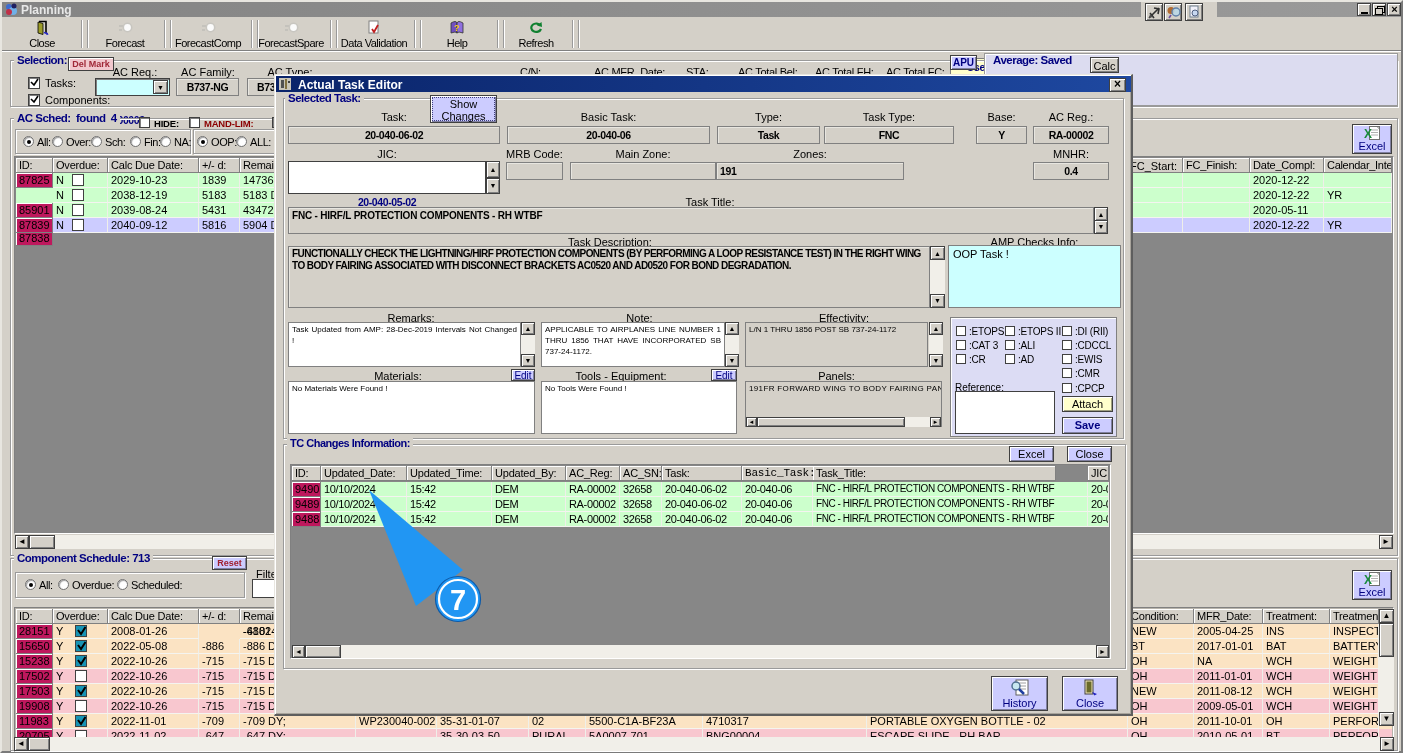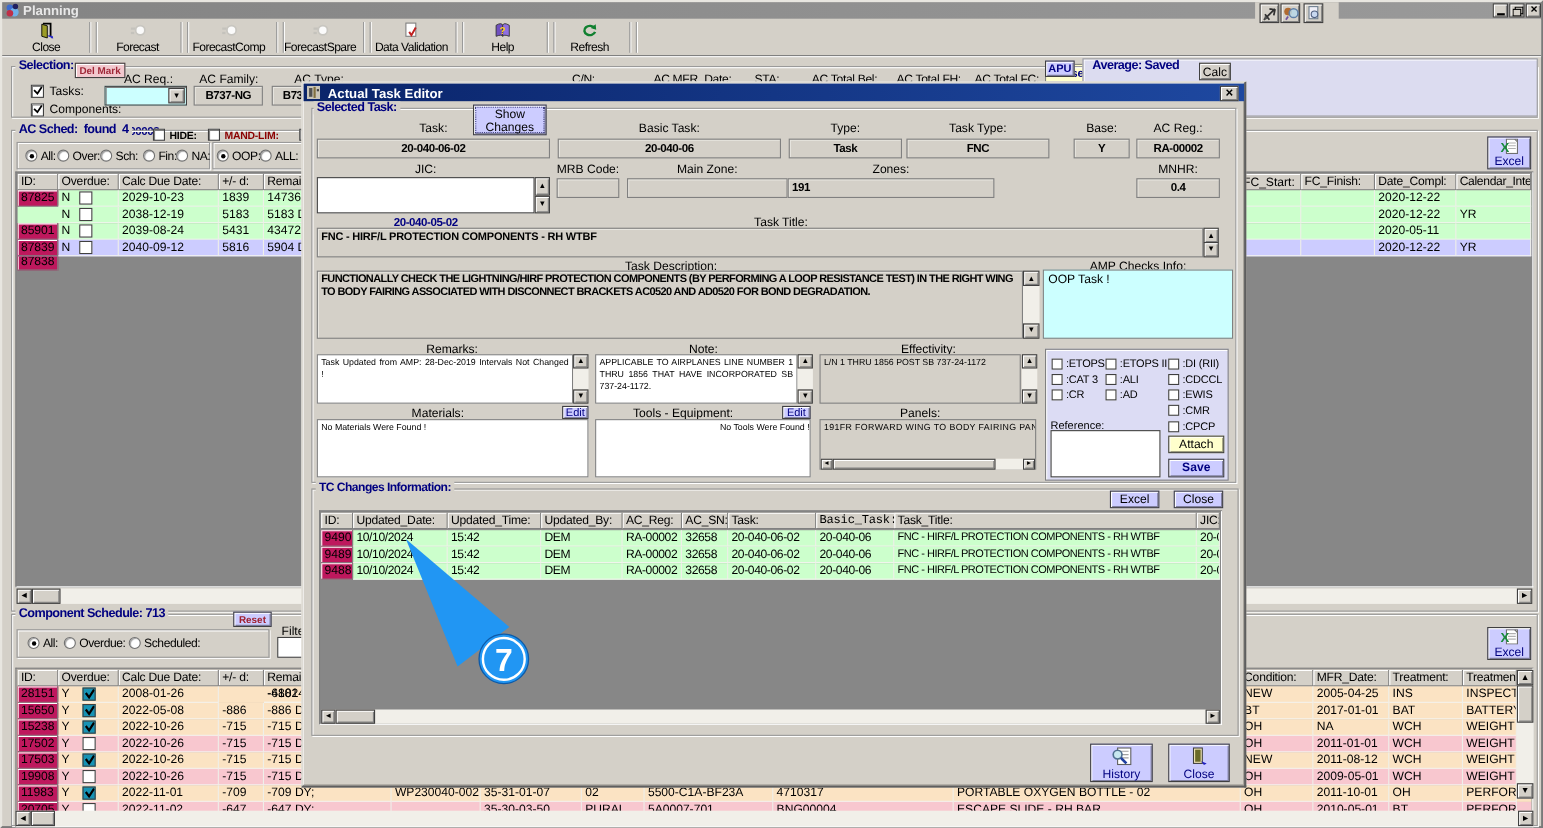--- a/index.html
+++ b/index.html
@@ -531,21 +531,21 @@
 <div class="sbtn" style="left:929px;top:354px;width:14px;height:13px;z-index:11;font-size:7px;line-height:11px;">▼</div>
 <div class="ab lbl" style="left:288px;top:370px;width:220px;z-index:11;">Materials:</div>
 <div class="ab lbl" style="left:541px;top:370px;width:160px;z-index:11;">Tools - Equipment:</div>
 <div class="ab lbl" style="left:745px;top:370px;width:183px;z-index:11;">Panels:</div>
 <div class="ab btn" style="left:511px;top:369px;width:24px;height:12px;font-size:10px;line-height:11px;z-index:11;">Edit</div>
 <div class="ab btn" style="left:711px;top:369px;width:26px;height:12px;font-size:10px;line-height:11px;z-index:11;">Edit</div>
 <div class="ab" style="left:288px;top:381px;width:247px;height:53px;background:#fff;border:1px solid #808080;z-index:11;">
     <div class="memo" style="padding:1px 0 0 3px;">No Materials Were Found !</div>
   </div>
 <div class="ab" style="left:541px;top:381px;width:196px;height:53px;background:#fff;border:1px solid #808080;z-index:11;">
-    <div class="memo" style="padding:1px 0 0 3px;text-align:right;">No Tools Were Found !</div>
+    <div class="memo" style="padding:1px 0 0 3px;">No Tools Were Found !</div>
   </div>
 <div class="ab" style="left:745px;top:381px;width:197px;height:46px;background:#d4d0c8;border:1px solid #808080;z-index:11;">
     <div class="memo" style="padding:1px 0 0 3px;letter-spacing:0.35px;white-space:nowrap;overflow:hidden;">191FR FORWARD WING TO BODY FAIRING PANEL</div>
   </div>
 <div class="ab" style="left:746px;top:417px;width:195px;height:10px;background:#f1efe9;z-index:11;"></div>
 <div class="sbtn" style="left:746px;top:417px;width:11px;height:10px;z-index:11;font-size:6px;line-height:9px;">◄</div>
 <div class="ab sb" style="left:757px;top:417px;width:148px;height:10px;border:1px solid #404040;box-shadow:inset 1px 1px 0 #fff,inset -1px -1px 0 #808080;z-index:11;"></div>
 <div class="sbtn" style="left:930px;top:417px;width:11px;height:10px;z-index:11;font-size:6px;line-height:9px;">►</div>
 <div class="ab" style="left:950px;top:317px;width:167px;height:120px;background:#dcdcf4;border:1px solid #808080;box-shadow:inset 1px 1px 0 #fff;z-index:11;"></div>
 <div class="ab" style="left:956px;top:326px;width:10px;height:10px;background:#fff;border:1px solid #404040;z-index:11;"></div>
@@ -580,21 +580,21 @@
 <div class="ab btn" style="left:1067px;top:446px;width:45px;height:16px;padding-top:1px;color:#000;z-index:11;">Close</div>
 <div class="ab sunken" style="left:290px;top:464px;width:821px;height:195px;background:#878787;z-index:11;"></div>
 <div class="hdrcell" style="left:292px;top:466px;width:29px;z-index:11;">ID:</div>
 <div class="hdrcell" style="left:321px;top:466px;width:86px;z-index:11;">Updated_Date:</div>
 <div class="hdrcell" style="left:407px;top:466px;width:85px;z-index:11;">Updated_Time:</div>
 <div class="hdrcell" style="left:492px;top:466px;width:74px;z-index:11;">Updated_By:</div>
 <div class="hdrcell" style="left:566px;top:466px;width:54px;z-index:11;">AC_Reg:</div>
 <div class="hdrcell" style="left:620px;top:466px;width:42px;z-index:11;">AC_SN:</div>
 <div class="hdrcell" style="left:662px;top:466px;width:80px;z-index:11;">Task:</div>
 <div class="hdrcell" style="left:742px;top:466px;width:91px;z-index:11;font-family:Liberation Mono, monospace;">Basic_Task:</div>
-<div class="hdrcell" style="left:813px;top:466px;width:275px;z-index:11;">Task_Title:</div>
+<div class="hdrcell" style="left:813px;top:466px;width:243px;z-index:11;">Task_Title:</div>
 <div class="hdrcell" style="left:1088px;top:466px;width:21px;z-index:11;">JIC:</div>
 <div class="ab" style="left:292px;top:482px;width:817px;height:15px;background:#ccffcc;z-index:11;"></div>
 <div class="ab idcell" style="left:292px;top:482px;width:29px;height:15px;padding:1px 0 0 3px;z-index:11;">9490</div>
 <div class="cell2" style="left:321px;top:482px;width:86px;z-index:11;">10/10/2024</div>
 <div class="cell2" style="left:407px;top:482px;width:85px;z-index:11;">15:42</div>
 <div class="cell2" style="left:492px;top:482px;width:74px;z-index:11;">DEM</div>
 <div class="cell2" style="left:566px;top:482px;width:54px;z-index:11;">RA-00002</div>
 <div class="cell2" style="left:620px;top:482px;width:42px;z-index:11;">32658</div>
 <div class="cell2" style="left:662px;top:482px;width:80px;z-index:11;">20-040-06-02</div>
 <div class="cell2" style="left:742px;top:482px;width:71px;z-index:11;">20-040-06</div>

